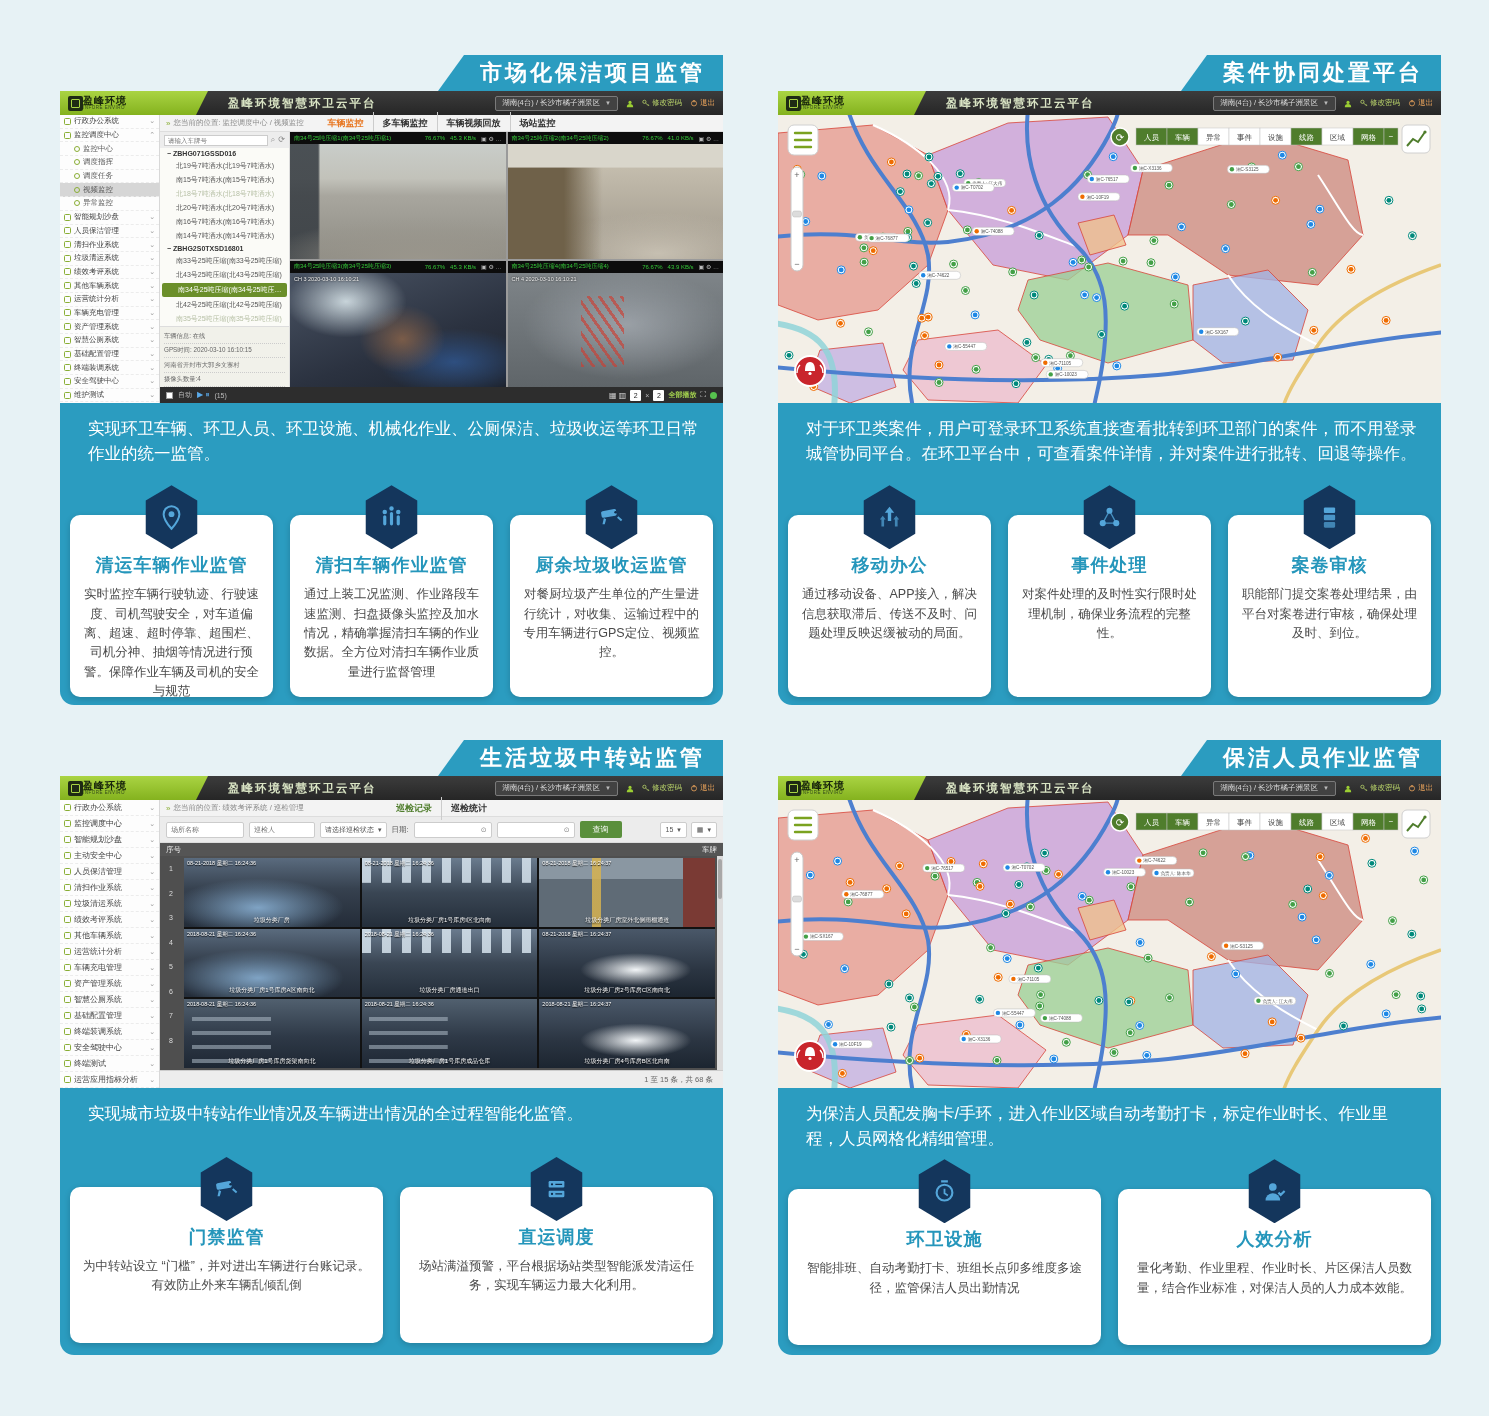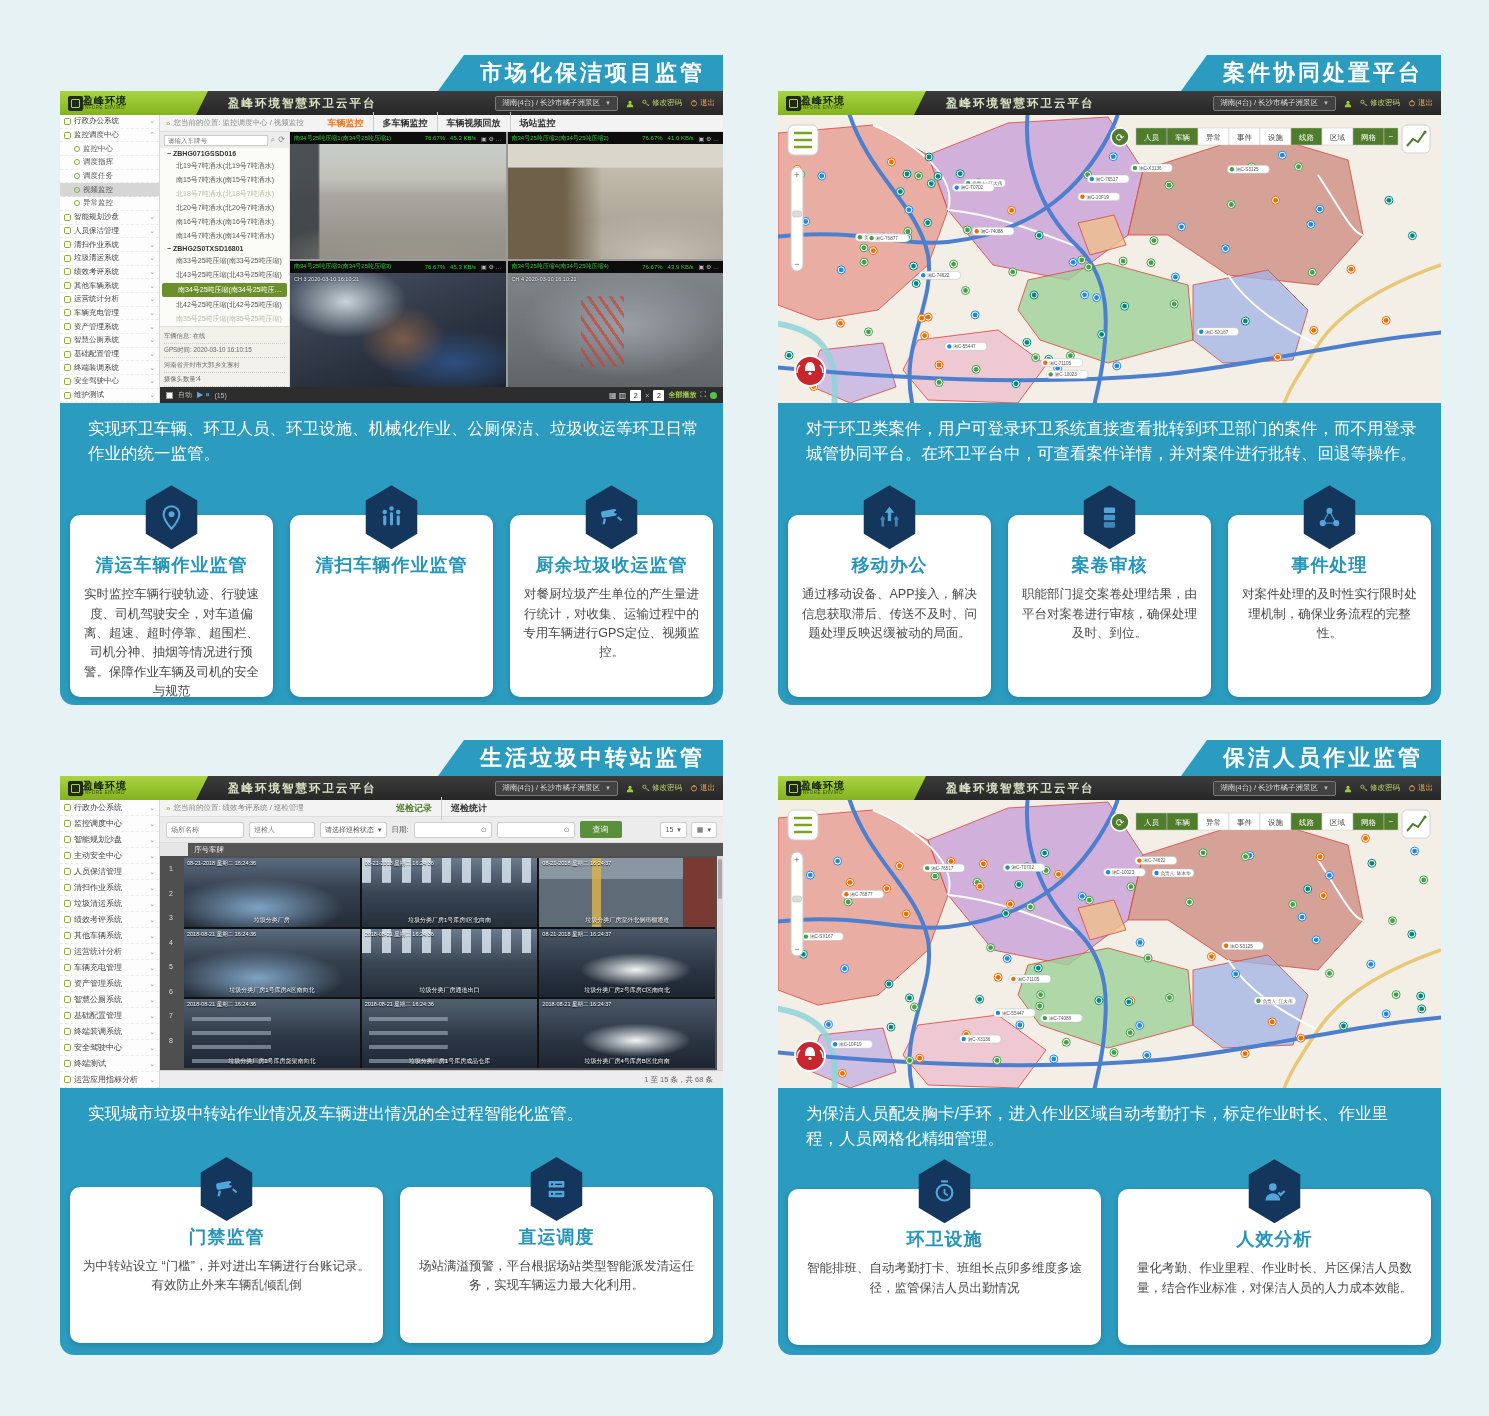--- a/index.html
+++ b/index.html
@@ -148,21 +148,21 @@
   .f-sel{display:flex;align-items:center;gap:4px;height:16px;border:1px solid #ccc;background:#fff;
          font-size:7px;color:#555;padding:0 4px;border-radius:2px;}
   .f-date{display:flex;align-items:center;gap:3px;height:16px;border:1px solid #ccc;background:#fff;
           font-size:7px;color:#888;padding:0 4px;border-radius:2px;width:78px;justify-content:space-between;}
   .f-btn{height:17px;background:#5a8f3c;color:#fff;font-size:8px;border-radius:2px;
          padding:0 13px;display:flex;align-items:center;border:none;font-family:inherit;}
   .f-right{margin-left:auto;display:flex;gap:4px;}
   .f-pg{height:16px;border:1px solid #ccc;background:#fff;font-size:7px;padding:0 5px;
         display:flex;align-items:center;gap:4px;color:#555;border-radius:2px;}
   .thead{height:13px;background:#555;color:#eee;font-size:7.5px;display:flex;align-items:center;
-         padding:0 6px;flex:none;margin-left:28px;}
+         padding:0 6px;justify-content:space-between;flex:none;}
   .stage{position:relative;flex:1;background:#4f4f4f;min-height:0;}
   .rownums{position:absolute;left:0;top:0;bottom:0;width:22px;display:flex;flex-direction:column;
            color:#ddd;font-size:7px;padding-top:9px;gap:17.5px;align-items:center;}
   .vscroll{position:absolute;right:0;top:0;bottom:0;width:6px;background:#dcdcdc;}
   .vscroll::after{content:"";position:absolute;top:3px;left:1px;right:1px;height:40px;
                   background:#a8a8a8;border-radius:2px;}
   .cgrid{position:absolute;left:24px;right:8px;top:2px;bottom:2px;display:grid;
          grid-template-columns:repeat(3,1fr);grid-template-rows:repeat(3,1fr);gap:2px;background:#111;}
   .ctile{position:relative;overflow:hidden;}
   .ctime{position:absolute;top:2px;left:3px;font-size:5.5px;color:#fff;text-shadow:0 1px 1px #000;}
@@ -459,20 +459,21 @@
               <svg viewBox="0 0 24 24" fill="currentColor">
                 <circle cx="6" cy="7" r="2"></circle>
                 <rect x="4.6" y="10" width="2.8" height="9" rx="1.4"></rect>
                 <circle cx="12" cy="4" r="2"></circle>
                 <rect x="10.6" y="7" width="2.8" height="12" rx="1.4"></rect>
                 <circle cx="18" cy="7" r="2"></circle>
                 <rect x="16.6" y="10" width="2.8" height="9" rx="1.4"></rect>
               </svg>
             </div>
             <div class="ctitle">清扫车辆作业监管</div>
+            <div class="ctext">通过上装工况监测、作业路段车速监测、扫盘摄像头监控及加水情况，精确掌握清扫车辆的作业数据。全方位对清扫车辆作业质量进行监督管理</div>
           </div>
           <div class="card">
             <div class="hex">
               <svg viewBox="0 0 24 24" fill="currentColor">
                 <rect x="3" y="5.5" width="13.5" height="6" rx="1.5" transform="rotate(-10 9 9)"></rect>
                 <path d="M5.2 12.5 4 18h2l1.2-4.4z"></path>
                 <path d="M17.5 11.5l3.5 3.2" stroke="currentColor" stroke-width="1.7" fill="none"></path>
                 <circle cx="15.6" cy="7.4" r="1.1" fill="#0e2a4a"></circle>
               </svg>
             </div>
@@ -1030,40 +1031,40 @@
                 <path d="M12 2.5l4.2 5.2h-2.7V15h-3V7.7H7.8z"></path>
                 <path d="M6 10.5l2.6 3.2H7.2V20H4.8v-6.3H3.4z" opacity=".7"></path>
                 <path d="M18 10.5l2.6 3.2h-1.4V20h-2.4v-6.3h-1.4z" opacity=".7"></path>
               </svg>
             </div>
             <div class="ctitle">移动办公</div>
             <div class="ctext">通过移动设备、APP接入，解决信息获取滞后、传送不及时、问题处理反映迟缓被动的局面。</div>
           </div>
           <div class="card">
             <div class="hex">
-              <svg viewBox="0 0 24 24" fill="currentColor">
-                <rect x="7" y="3" width="10" height="5" rx="1"></rect>
-                <rect x="7" y="9.5" width="10" height="5" rx="1" opacity=".85"></rect>
-                <rect x="7" y="16" width="10" height="5" rx="1" opacity=".7"></rect>
-              </svg>
-            </div>
-            <div class="ctitle">案卷审核</div>
-            <div class="ctext">职能部门提交案卷处理结果，由平台对案卷进行审核，确保处理及时、到位。</div>
-          </div>
-          <div class="card">
-            <div class="hex">
               <svg viewBox="0 0 24 24">
                 <path d="M12 6 6 17M12 6l6 11M6 17h12" stroke="currentColor" stroke-width="1.2" fill="none" opacity=".8"></path>
                 <circle cx="12" cy="6" r="2.7" fill="currentColor"></circle>
                 <circle cx="6" cy="17" r="2.7" fill="currentColor"></circle>
                 <circle cx="18" cy="17" r="2.7" fill="currentColor"></circle>
               </svg>
             </div>
             <div class="ctitle">事件处理</div>
             <div class="ctext">对案件处理的及时性实行限时处理机制，确保业务流程的完整性。</div>
+          </div>
+          <div class="card">
+            <div class="hex">
+              <svg viewBox="0 0 24 24" fill="currentColor">
+                <rect x="7" y="3" width="10" height="5" rx="1"></rect>
+                <rect x="7" y="9.5" width="10" height="5" rx="1" opacity=".85"></rect>
+                <rect x="7" y="16" width="10" height="5" rx="1" opacity=".7"></rect>
+              </svg>
+            </div>
+            <div class="ctitle">案卷审核</div>
+            <div class="ctext">职能部门提交案卷处理结果，由平台对案卷进行审核，确保处理及时、到位。</div>
           </div>
         </div>
     </div>
   </section>
 
   <section class="q r2" id="q-bl">
     <div class="banner">
       <span>生活垃圾中转站监管</span>
     </div>
     <div class="shot" id="shot-bl">

